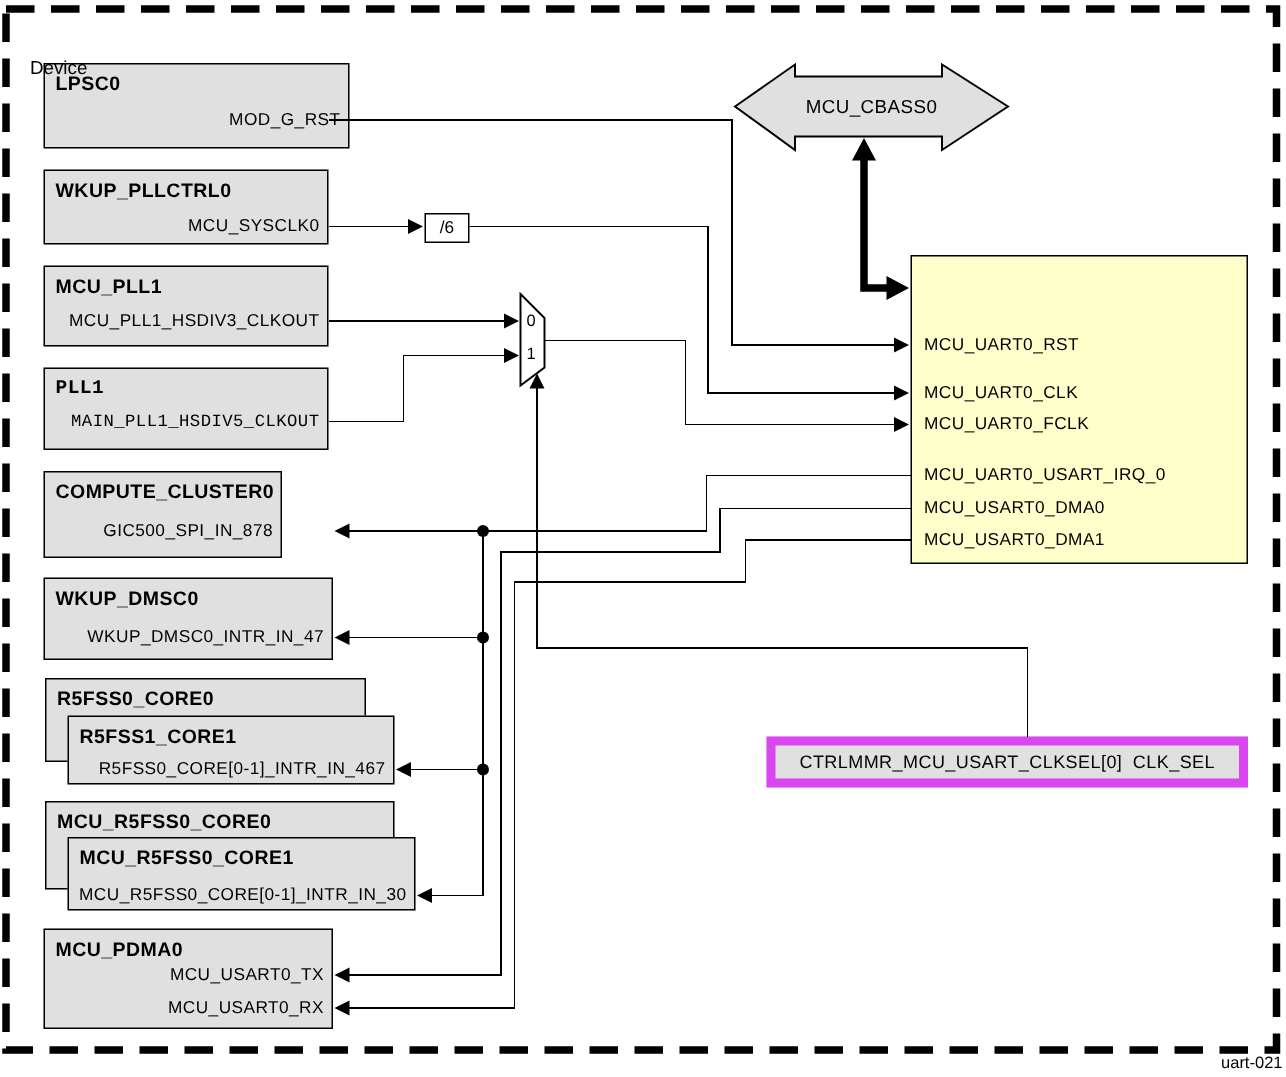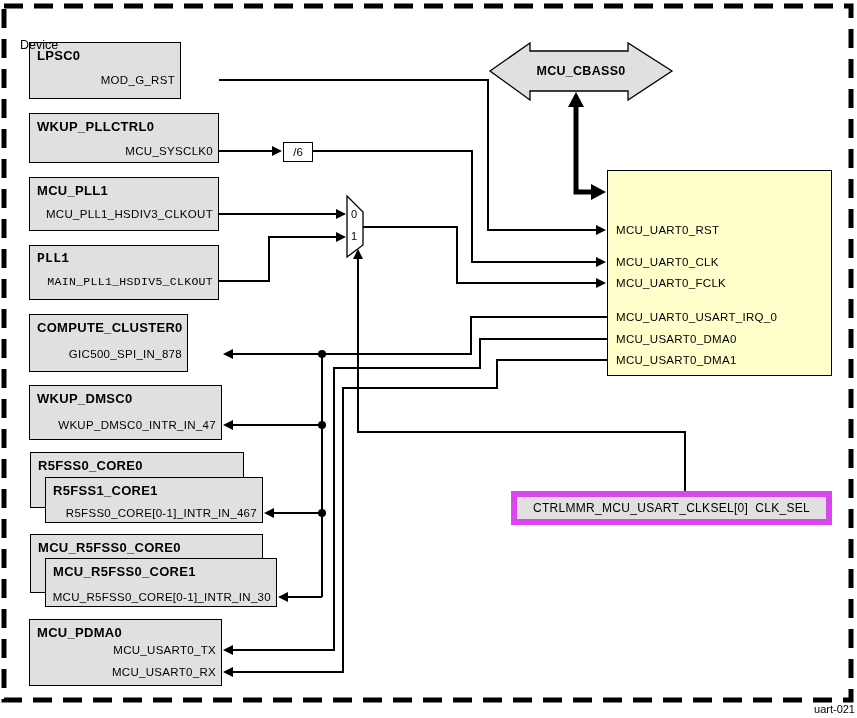--- a/index.html
+++ b/index.html
@@ -40,33 +40,33 @@
     white-space:nowrap;
   }
   .div6{
     position:absolute;left:283px;top:142px;width:30px;height:20px;
     background:#fff;border:1px solid #000;box-sizing:border-box;z-index:3;
     display:flex;align-items:center;justify-content:center;font-size:11.5px;
   }
   .overlay-label{position:absolute;z-index:3;white-space:nowrap;}
   #cbass-label{
     left:490px;top:64px;width:182px;text-align:center;
-    font-size:12.5px;font-weight:bold;letter-spacing:.3px;
+    font-size:12.5px;font-weight:normal;letter-spacing:.3px;
   }
   .mux-num{font-size:11px;line-height:11px;width:10px;text-align:center;}
   #device-label{left:20px;top:10px;font-size:12.5px;margin-top:28px;}
   #figure-id{right:2px;top:703px;font-size:11px;}
   #wires{position:absolute;left:0;top:0;z-index:2;pointer-events:none;}
 </style>
 </head>
 <body>
 
 <div id="stage" style="--block-fill: #e0e0e0; --uart-fill: #ffffcc;">
 
-  <div class="block" style="left:29px;top:42px;width:152px;height:57px;">
+  <div class="block" style="left:29px;top:42px;width:204px;height:57px;">
     <div class="block-title">LPSC0</div>
     <div class="port" style="top:30px;">MOD_G_RST</div>
   </div>
 
   <div class="block" style="left:29px;top:113px;width:190px;height:50px;">
     <div class="block-title">WKUP_PLLCTRL0</div>
     <div class="port" style="top:30px;">MCU_SYSCLK0</div>
   </div>
 
   <div class="block" style="left:29px;top:177px;width:190px;height:54px;">

